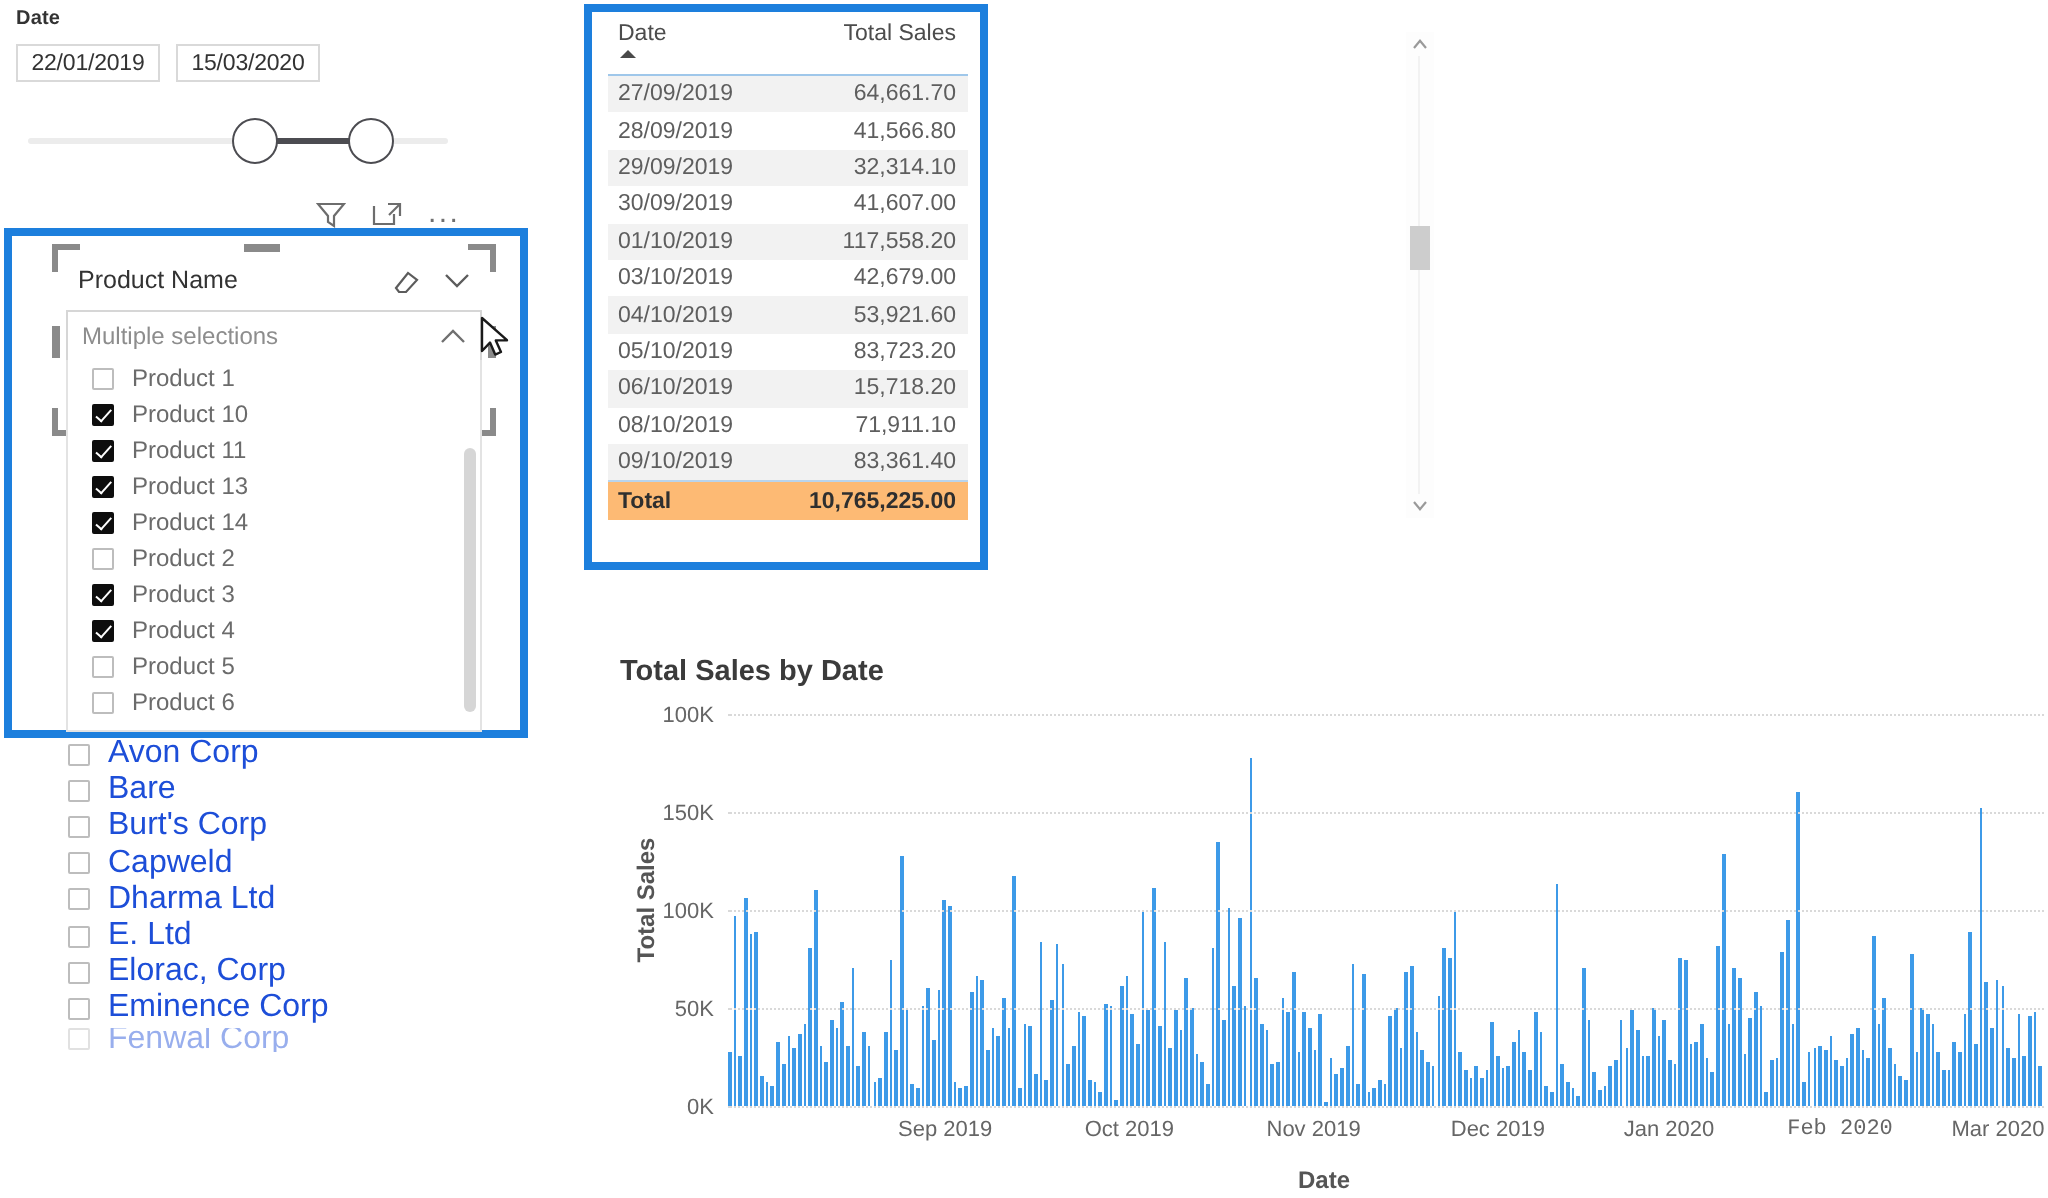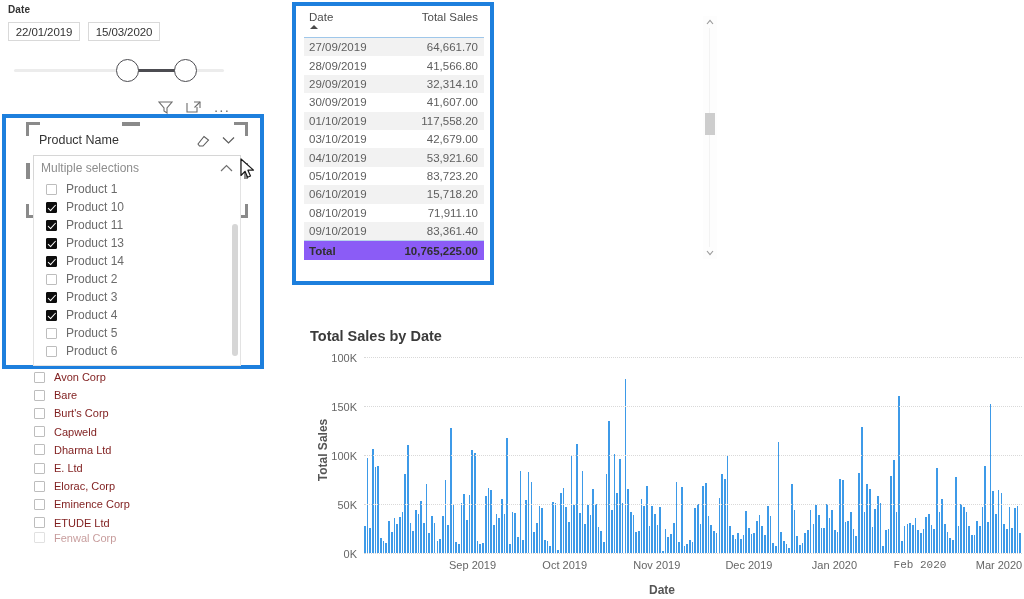--- a/index.html
+++ b/index.html
@@ -87,21 +87,21 @@
   }
   .dtext { font-size: 12px; color: #6b6b6b; white-space: nowrap; }
   .drop-scroll {
     position: absolute; right: 2px; top: 44px; width: 6px; height: 132px;
     background: #d6d6d6; border-radius: 3px;
   }
 
   
   #company-list { position: absolute; left: 26px; top: 368px; width: 230px; }
   .crow { display: flex; align-items: center; height: 18.2px; padding-left: 8px; }
-  .ctext { font-size: 11px; color: #7f1d1d; white-space: nowrap; }
+  .ctext { font-size: 16px; color: #1d4ed8; white-space: nowrap; }
   .crow.partial { opacity: .45; height: 12px; overflow: hidden; }
 
   
   #cursor { position: absolute; left: 240px; top: 158px; width: 16px; height: 22px; }
 
   
   #table-highlight {
     position: absolute; left: 292px; top: 2px; width: 202px; height: 283px;
     border: 4px solid #1d7fdd;
   }
@@ -120,21 +120,21 @@
     position: absolute; left: 6px; top: 14px; width: 0; height: 0;
     border-left: 4px solid transparent; border-right: 4px solid transparent;
     border-bottom: 4.5px solid #4a4a4a;
   }
   .trow { display: flex; height: 18.4px; align-items: center; }
   .trow.alt { background: #f2f2f2; }
   .td { font-size: 11.5px; color: #5e5e5e; }
   .td.date-col { width: 82px; padding-left: 5px; }
   .td.sales-col { width: 98px; text-align: right; padding-right: 6px; }
   .trow.total {
-    border-top: 1.2px solid #b9d4ec; height: 20px; background: #8b5cf6;
+    border-top: 1.2px solid #b9d4ec; height: 20px; background: #fdba74;
   }
   .trow.total .td { font-weight: bold; color: #2f2f2f; font-size: 11.5px; }
 
   
   #page-scrollbar {
     position: absolute; left: 703px; top: 16px; width: 14px; height: 243px;
     background: #fdfdfd;
   }
   .sb-arrow {
     position: absolute; left: 0; width: 14px; height: 12px;
@@ -327,24 +327,20 @@
         <span class="cb"></span>
         <span class="ctext">E. Ltd</span>
       </div>
       <div class="crow">
         <span class="cb"></span>
         <span class="ctext">Elorac, Corp</span>
       </div>
       <div class="crow">
         <span class="cb"></span>
         <span class="ctext">Eminence Corp</span>
-      </div>
-      <div class="crow">
-        <span class="cb"></span>
-        <span class="ctext">ETUDE Ltd</span>
       </div>
       <div class="crow partial">
         <span class="cb"></span>
         <span class="ctext">Fenwal Corp</span>
       </div>
     </div>
 
   <div id="cursor">
     <svg width="16" height="22" viewBox="0 0 16 22">
         <path d="M1 1l0 16.5 4-4.2 2.6 6 2.9-1.3-2.6-5.8 5.6-0.1z" fill="#fff" stroke="#1a1a1a" stroke-width="1.2" stroke-linejoin="round"></path>

